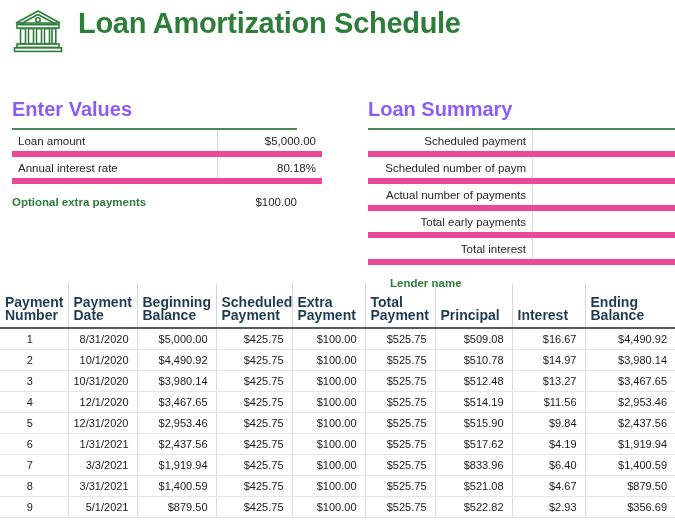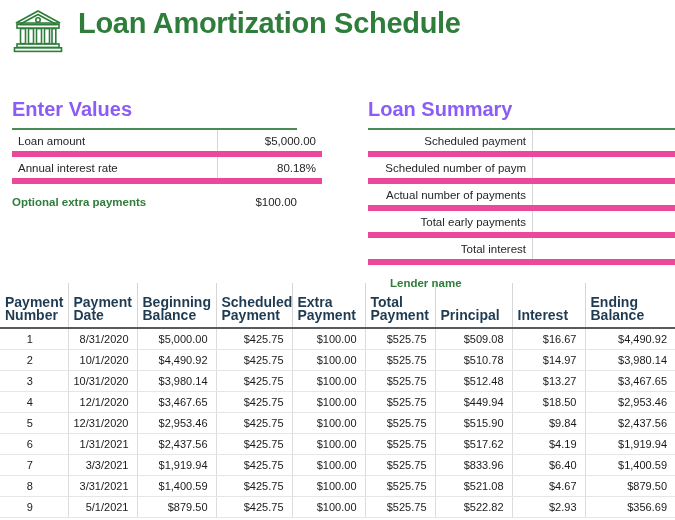--- a/index.html
+++ b/index.html
@@ -337,22 +337,22 @@
           <td>$13.27</td>
           <td>$3,467.65</td>
         </tr>
         <tr>
           <td class="num">4</td>
           <td>12/1/2020</td>
           <td>$3,467.65</td>
           <td>$425.75</td>
           <td>$100.00</td>
           <td>$525.75</td>
-          <td>$449.94</td>
-          <td>$18.50</td>
+          <td>$514.19</td>
+          <td>$11.56</td>
           <td>$2,953.46</td>
         </tr>
         <tr>
           <td class="num">5</td>
           <td>12/31/2020</td>
           <td>$2,953.46</td>
           <td>$425.75</td>
           <td>$100.00</td>
           <td>$525.75</td>
           <td>$515.90</td>

